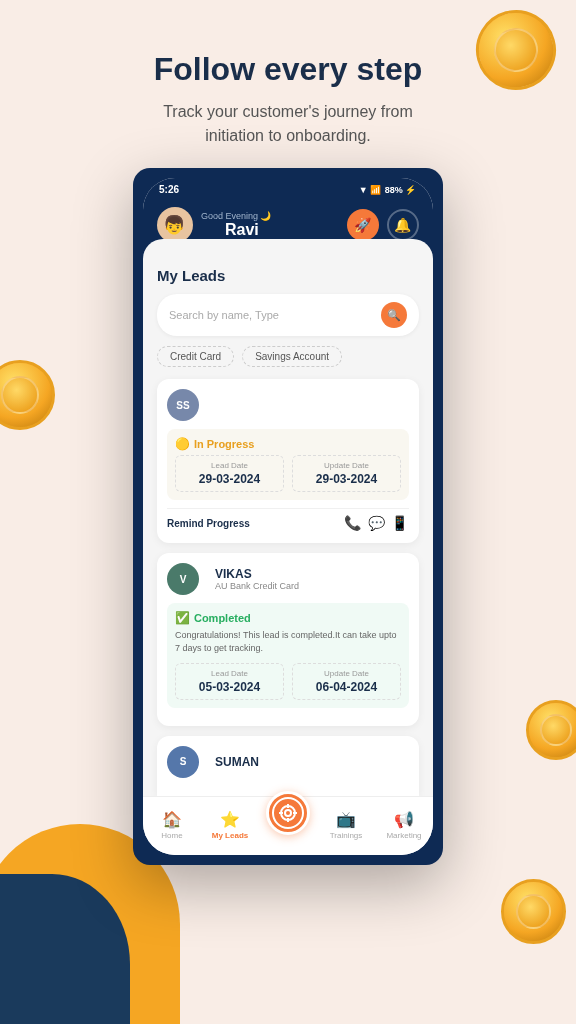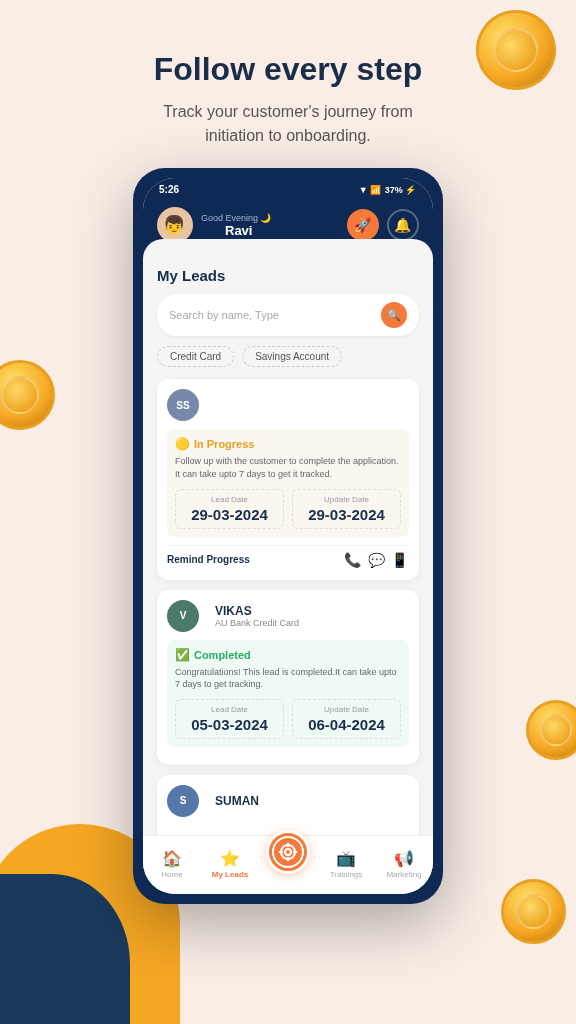--- a/index.html
+++ b/index.html
@@ -80,21 +80,21 @@
     .phone-wrapper {
       display: flex;
       justify-content: center;
       position: relative;
       z-index: 2;
       padding: 0 20px;
     }
     .phone-frame {
       width: 310px;
       background: #0e2a54;
-      border-radius: 32px;
+      border-radius: 17px;
       padding: 10px;
       box-shadow: 0 20px 60px rgba(0,0,0,0.3);
       position: relative;
     }
     .phone-screen {
       background: #f5f5f5;
       border-radius: 32px;
       overflow: hidden;
     }
 
@@ -148,21 +148,21 @@
       justify-content: center;
       font-size: 18px;
       overflow: hidden;
     }
     .greeting-text {
       color: #a0b4cc;
       font-size: 9px;
     }
     .greeting-name {
       color: white;
-      font-size: 13px;
+      font-size: 16px;
       font-weight: 700;
       padding-left: 24px;
     }
     .header-right {
       display: flex;
       gap: 8px;
     }
     .header-btn {
       width: 32px;
       height: 32px;
@@ -321,21 +321,21 @@
       border-radius: 6px;
       padding: 5px 6px;
       text-align: center;
     }
     .date-label {
       font-size: 8px;
       color: #999;
       margin-bottom: 2px;
     }
     .date-value {
-      font-size: 15px;
+      font-size: 12px;
       font-weight: 600;
       color: #1a2e4a;
     }
 
     
     .remind-row {
       display: flex;
       align-items: center;
       justify-content: space-between;
       padding: 6px 0 2px;
@@ -455,21 +455,21 @@
 
 <div class="phone-wrapper">
   <div class="phone-frame">
     <div class="phone-screen">
 
       <div class="status-bar">
         <span>5:26</span>
         <div class="status-icons">
           <span>▼</span>
           <span>📶</span>
-          <span>37%</span>
+          <span>88%</span>
           <span>⚡</span>
         </div>
       </div>
 
       <div class="app-header">
         <div class="header-left">
           <div class="avatar">👦</div>
           <div>
             <div class="greeting-text">Good Evening 🌙</div>
             <div class="greeting-name">Ravi</div>
@@ -497,21 +497,20 @@
 
         <div class="lead-card">
           <div class="lead-header">
             <div class="lead-avatar" style="background:#7788aa;">SS</div>
           </div>
           <div class="status-box">
             <div class="status-label">
               <span class="status-icon">🟡</span>
               <span>In Progress</span>
             </div>
-            <div class="status-desc">Follow up with the customer to complete the application. It can take upto 7 days to get it tracked.</div>
             <div class="dates-row">
               <div class="date-box">
                 <div class="date-label">Lead Date</div>
                 <div class="date-value">29-03-2024</div>
               </div>
               <div class="date-box">
                 <div class="date-label">Update Date</div>
                 <div class="date-value">29-03-2024</div>
               </div>
             </div>

